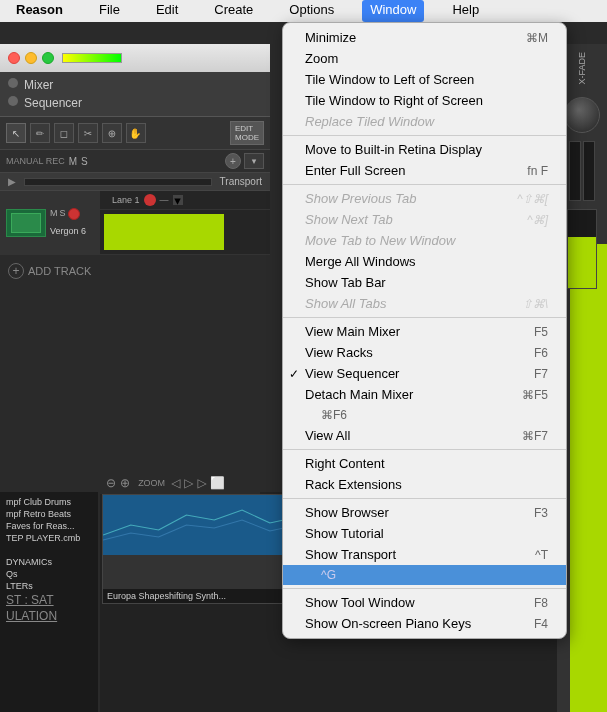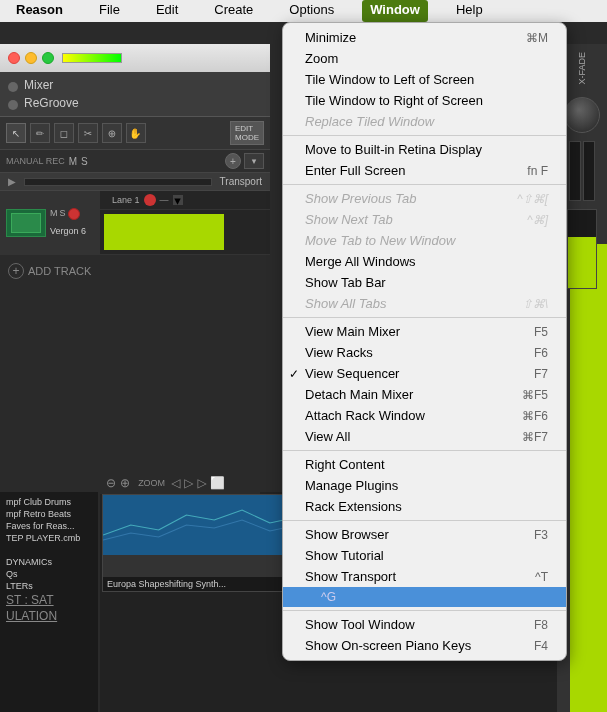--- a/index.html
+++ b/index.html
@@ -27,23 +27,22 @@
       padding: 2px 8px;
       font-size: 13px;
       color: #000;
       cursor: pointer;
       border-radius: 3px;
     }
     .menubar-item.app-name {
       font-weight: bold;
     }
     .menubar-item.active {
-      background: #4d7c0f;
+      background: #3b82f6;
       color: #fff;
-      font-weight: bold;
     }
 
     
     .app-area {
       position: absolute;
       top: 22px;
       left: 0;
       right: 0;
       bottom: 0;
       background: #2a2a2a;
@@ -60,21 +59,21 @@
       border-radius: 50%;
     }
     .tl-red { background: #ff5f57; border: 1px solid #e0443e; }
     .tl-yellow { background: #febc2e; border: 1px solid #d4a017; }
     .tl-green { background: #28c840; border: 1px solid #1aab29; }
     .panel-label {
       color: #ccc;
       font-size: 12px;
       padding: 2px 0;
       display: flex;
-      align-items: flex-end;
+      align-items: flex-start;
       gap: 6px;
     }
     .panel-label .dot {
       width: 10px;
       height: 10px;
       border-radius: 50%;
       background: #666;
     }
     .lane-record-btn {
       width: 12px;
@@ -197,21 +196,21 @@
       display: flex;
       flex-wrap: wrap;
       gap: 2px;
       padding: 2px;
       overflow: hidden;
     }
     .thumb-item {
       background: #333;
       border: 1px solid #444;
       flex: 0 0 calc(50% - 2px);
-      height: 98px;
+      height: 110px;
       overflow: hidden;
       position: relative;
     }
     .thumb-label {
       color: #ccc;
       font-size: 9px;
       padding: 2px 4px;
       background: rgba(0,0,0,0.5);
       position: absolute;
       bottom: 0;
@@ -279,21 +278,21 @@
 
   <div style="position:absolute;top:50px;left:0;width:270px;bottom:220px;background:#2a2a2a;">
 
     <div style="background:#3c3c3c;padding:4px 8px;border-bottom:1px solid #555;">
       <div class="panel-label">
         <div class="dot"></div>
         <span>Mixer</span>
       </div>
       <div class="panel-label">
         <div class="dot"></div>
-        <span>ReGroove</span>
+        <span>Sequencer</span>
       </div>
     </div>
 
     <div style="display:flex;align-items:center;padding:4px 6px;gap:4px;background:#333;border-bottom:1px solid #444;">
       <div style="width:20px;height:20px;border:1px solid #666;background:#444;display:flex;align-items:center;justify-content:center;color:#ccc;font-size:10px;">↖</div>
       <div style="width:20px;height:20px;border:1px solid #555;background:#3a3a3a;display:flex;align-items:center;justify-content:center;color:#aaa;font-size:10px;">✏</div>
       <div style="width:20px;height:20px;border:1px solid #555;background:#3a3a3a;display:flex;align-items:center;justify-content:center;color:#aaa;font-size:10px;">◻</div>
       <div style="width:20px;height:20px;border:1px solid #555;background:#3a3a3a;display:flex;align-items:center;justify-content:center;color:#aaa;font-size:10px;">✂</div>
       <div style="width:20px;height:20px;border:1px solid #555;background:#3a3a3a;display:flex;align-items:center;justify-content:center;color:#aaa;font-size:10px;">⊕</div>
       <div style="width:20px;height:20px;border:1px solid #555;background:#3a3a3a;display:flex;align-items:center;justify-content:center;color:#aaa;font-size:10px;">✋</div>
@@ -478,37 +477,33 @@
     <div class="menu-item">
       <span class="checkmark">✓</span>
       <span>View Sequencer</span>
       <span class="shortcut">F7</span>
     </div>
     <div class="menu-item">
       <span>Detach Main Mixer</span>
       <span class="shortcut">⌘F5</span>
     </div>
     <div class="menu-item">
-      <span>Attach Rack Window</span>
       <span class="shortcut">⌘F6</span>
     </div>
     <div class="menu-item">
       <span>View All</span>
       <span class="shortcut">⌘F7</span>
     </div>
 
     <div class="menu-separator"></div>
 
     <div class="menu-item">
       <span>Right Content</span>
     </div>
     <div class="menu-item">
-      <span>Manage Plugins</span>
-    </div>
-    <div class="menu-item">
       <span>Rack Extensions</span>
     </div>
 
     <div class="menu-separator"></div>
 
     <div class="menu-item">
       <span>Show Browser</span>
       <span class="shortcut">F3</span>
     </div>
     <div class="menu-item">

